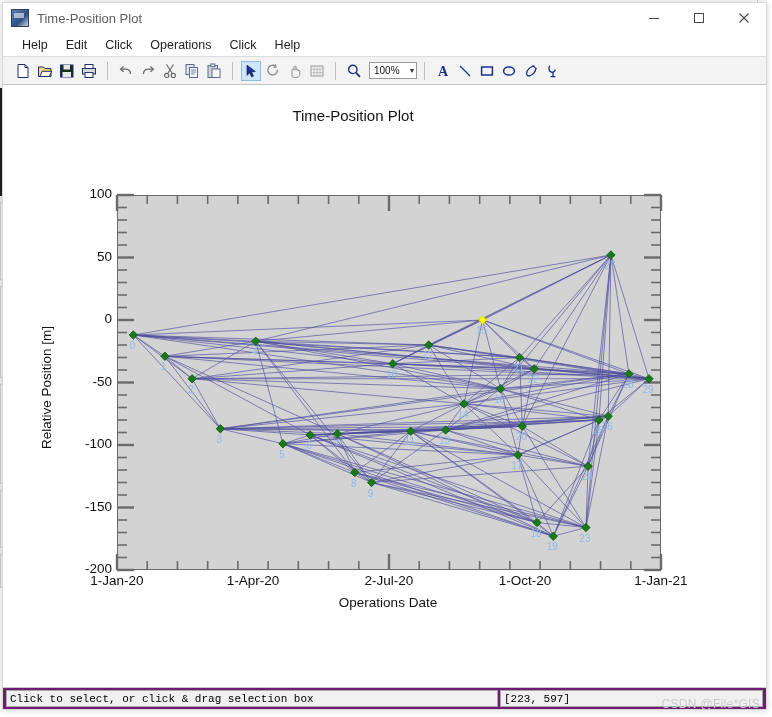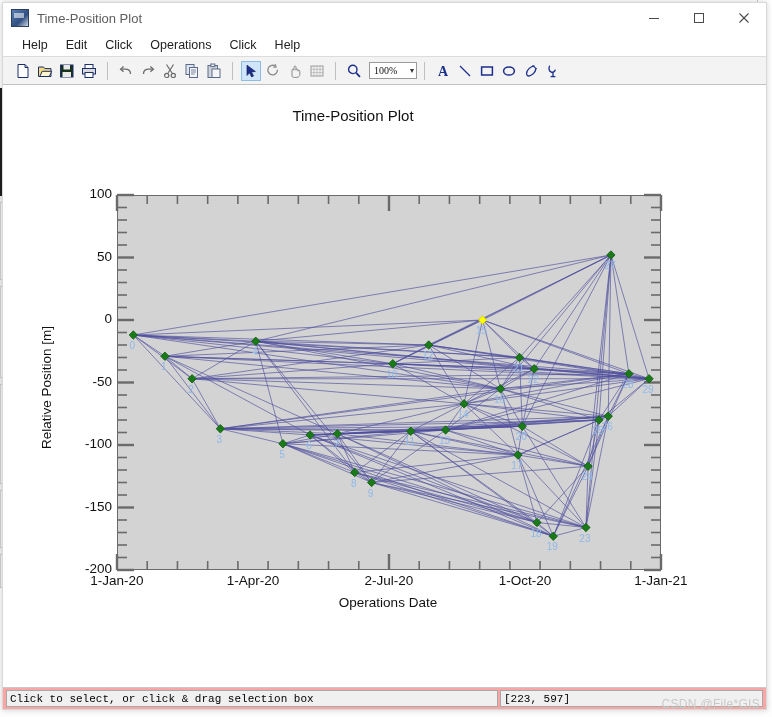--- a/index.html
+++ b/index.html
@@ -75,21 +75,21 @@
   .tb-btn {
     width: 20px; height: 20px; display: flex; align-items: center; justify-content: center;
     margin: 0 1px; border: 1px solid transparent; box-sizing: border-box;
   }
   .tb-btn.active { background: #cfe6fa; border: 1px solid #8fbde0; }
   .tb-btn svg { display:block; }
   .zoom-combo {
     display: flex; align-items: center; justify-content: space-between;
     width: 48px; height: 17px; border: 1px solid #9a9a9a; background: #ffffff;
     font-size: 10px; margin-left: 4px; padding: 0 2px; box-sizing: border-box;
-    font-family: Liberation Serif, serif; color: #111;
+    font-family: Liberation Sans, sans-serif; color: #111;
   }
   .zoom-combo .cv { padding-left: 2px; }
   .zoom-combo .arw { font-size: 8px; color: #333; }
 
   
   .client { flex: 1 1 auto; background: #ffffff; position: relative; overflow: hidden; }
 
   
   .plot-wrap { position: absolute; left: 0; top: 0; width: 761px; height: 565px; }
   .plot-title {
@@ -114,21 +114,21 @@
     font-size: 13.5px; color: #111; font-family: "Liberation Sans", sans-serif;
   }
   .xtick-label {
     position: absolute; text-align: center; width: 110px;
     font-size: 13.5px; color: #111; font-family: "Liberation Sans", sans-serif;
   }
   svg.plotsvg { position: absolute; left: 0; top: 0; overflow: visible; }
 
   
   .statusbar {
-    flex: 0 0 22px; height: 22px; background: #fca5a5; border-top: 1px solid #c8c8c8;
+    flex: 0 0 22px; height: 22px; background: #701a75; border-top: 1px solid #c8c8c8;
     display: flex; align-items: stretch; padding: 2px 3px; box-sizing: border-box;
   }
   .status-pane {
     border: 1px solid #a8a8a8; background: #f0f0f0; display: flex; align-items: center;
     padding: 0 3px; font-family: "Liberation Mono", monospace; font-size: 11px; color: #000;
     box-sizing: border-box;
   }
   .status-main { flex: 0 0 492px; }
   .status-coord { flex: 1 1 auto; margin-left: 2px; }
 

